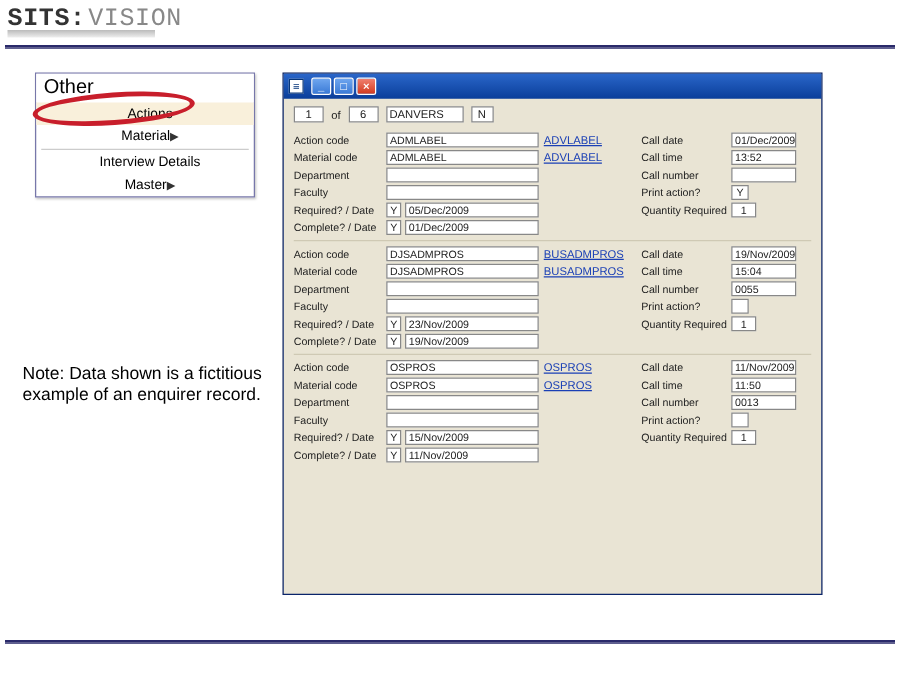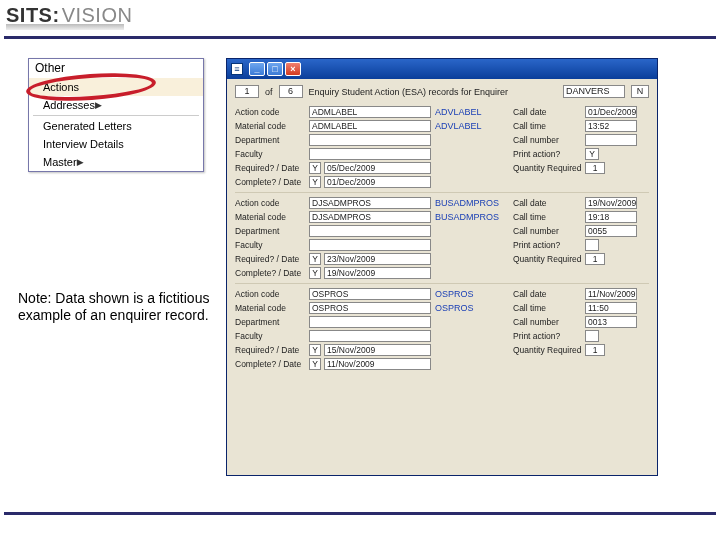--- a/index.html
+++ b/index.html
@@ -1,42 +1,42 @@
 <!DOCTYPE html>
 <html><head>
 <meta charset="utf-8">
 <style>
 *{box-sizing:border-box;margin:0;padding:0}
 body{width:720px;height:540px;background:#fff;font-family:Tahoma,Arial,sans-serif;font-size:10px;color:#000;position:relative}
-.logo{position:absolute;left:6px;top:4px;font-family:Liberation Sans, sans-serif;letter-spacing:.5px}
+.logo{position:absolute;left:6px;top:4px;font-family:Liberation Mono, monospace;letter-spacing:.5px}
 .logo .s1{font-weight:900;font-size:20px;color:#333}
 .logo .s2{font-weight:300;font-size:20px;color:#888;margin-left:2px}
 .logo-shadow{position:absolute;left:6px;top:24px;width:118px;height:6px;background:linear-gradient(#bbb,#eee)}
 .hr1{position:absolute;left:4px;top:36px;width:712px;height:0;border-top:2px solid #2a2a6a;border-bottom:1px solid #2a2a6a}
 .hr2{position:absolute;left:4px;top:512px;width:712px;height:0;border-top:2px solid #2a2a6a;border-bottom:1px solid #2a2a6a}
 .menu{position:absolute;left:28px;top:58px;width:176px;background:#fff;border:1px solid #77a;box-shadow:1px 1px 2px rgba(0,0,0,.25)}
-.menu-hdr{padding:2px 6px;font-size:12px;background:#fff;border-bottom:1px solid transparent}
-.menu-item{position:relative;padding:3px 6px 3px 14px;font-size:11px;display:flex;align-items:center;justify-content:flex-start}
+.menu-hdr{padding:2px 6px;font-size:16px;background:#fff;border-bottom:1px solid transparent}
+.menu-item{position:relative;padding:3px 6px 3px 14px;font-size:11px;display:flex;align-items:center;justify-content:center}
 .menu-item.sel{background:#f9f0db}
 .menu-item.dim{color:#999}
 .menu-sep{height:0;border-top:1px solid #ccc;margin:1px 4px}
 .menu .arrow{font-size:9px;color:#333}
 .circle{position:absolute;left:26px;top:74px;width:130px;height:26px;border:4px solid #c81e2b;border-radius:50%;pointer-events:none;transform:rotate(-4deg)}
 .note{position:absolute;left:18px;top:290px;width:206px;font-family:Arial,sans-serif;font-size:14px;line-height:17px;color:#000}
 .win{position:absolute;left:226px;top:58px;width:432px;height:418px;background:#e9e4d4;border:1px solid #0a246a}
 .title{height:20px;background:linear-gradient(#2a66c9,#0a3e9a);display:flex;align-items:center;color:#fff;font-size:10px;padding:0 4px}
 .title .ticon{width:12px;height:12px;background:#fff;border:1px solid #06357a;margin-right:4px;display:flex;align-items:center;justify-content:center;color:#06357a;font-size:9px;font-weight:bold}
 .title .ttext{flex:1;white-space:nowrap;overflow:hidden}
 .title .wbtn{width:16px;height:14px;margin-left:2px;display:flex;align-items:center;justify-content:center;font-size:9px;font-weight:bold;border:1px solid #fff;border-radius:2px}
 .title .min,.title .max{background:linear-gradient(#6fa6ef,#3a7ad6);color:#fff}
 .title .cls{background:linear-gradient(#f08070,#d23a1f);color:#fff}
 .content{padding:6px 8px;font-size:9px;color:#222}
 .lbl{white-space:nowrap}
 .fld{background:#fff;border:1px solid #888;height:13px;padding:0 2px;font-size:9px;line-height:11px;display:inline-block;overflow:hidden}
-.link{color:#1a3fb5;cursor:pointer}
+.link{color:#1a3fb5;text-decoration:underline;cursor:pointer}
 .hdr-row{display:flex;align-items:center;gap:6px;margin-bottom:8px}
 .block{border-top:1px solid #cfc9b4;padding-top:4px;margin-top:4px}
 .grid{display:grid;grid-template-columns:70px 44px 74px 74px 68px 52px;column-gap:4px;row-gap:2px;align-items:center}
 .grid .lbl{font-size:8.5px}
 .cell{background:#fff;border:1px solid #888;height:12px;font-size:8.5px;line-height:10px;padding:0 2px;overflow:hidden;white-space:nowrap}
 .yn{width:12px;text-align:center}
 .sub{display:flex;gap:3px;align-items:center}
 </style>
 </head>
 <body>
@@ -48,27 +48,24 @@
 <div class="hr1"></div>
 <div class="hr2"></div>
 
 <div class="menu">
   <div class="menu-hdr">Other</div>
   <div id="menu-body">
       <div class="menu-item sel">
         <span>Actions</span>
       </div>
       <div class="menu-item">
-        <span>Addresses</span>
+        <span>Material</span>
         <span class="arrow">▶</span>
       </div>
       <div class="menu-sep"></div>
-      <div class="menu-item">
-        <span>Generated Letters</span>
-      </div>
       <div class="menu-item">
         <span>Interview Details</span>
       </div>
       <div class="menu-item">
         <span>Master</span>
         <span class="arrow">▶</span>
       </div>
     </div>
 </div>
 <div class="circle"></div>
@@ -80,21 +77,20 @@
     <span class="ticon">≡</span>
     <span class="wbtn min">_</span>
     <span class="wbtn max">□</span>
     <span class="wbtn cls">×</span>
   </div>
   <div class="content">
     <div class="hdr-row">
       <span class="fld" style="width:24px;text-align:center">1</span>
       <span class="lbl">of</span>
       <span class="fld" style="width:24px;text-align:center">6</span>
-      <span class="lbl" style="flex:1">Enquiry Student Action (ESA) records for Enquirer</span>
       <span class="fld" style="width:62px">DANVERS</span>
       <span class="fld" style="width:18px;text-align:center">N</span>
     </div>
     <div id="blocks">
         <div class="">
           <div class="grid">
             <div class="lbl">Action code</div>
             <div style="grid-column: 2 / span 2;">
               <div class="cell" style="width:100%">ADMLABEL</div>
             </div>
@@ -149,21 +145,21 @@
             </div>
             <div class="link">BUSADMPROS</div>
             <div class="lbl">Call date</div>
             <div class="cell">19/Nov/2009</div>
             <div class="lbl">Material code</div>
             <div style="grid-column: 2 / span 2;">
               <div class="cell" style="width:100%">DJSADMPROS</div>
             </div>
             <div class="link">BUSADMPROS</div>
             <div class="lbl">Call time</div>
-            <div class="cell">19:18</div>
+            <div class="cell">15:04</div>
             <div class="lbl">Department</div>
             <div style="grid-column: 2 / span 2;">
               <div class="cell" style="width:100%"></div>
             </div>
             <div class="lbl"></div>
             <div class="lbl">Call number</div>
             <div class="cell">0055</div>
             <div class="lbl">Faculty</div>
             <div style="grid-column: 2 / span 2;">
               <div class="cell" style="width:100%"></div>

